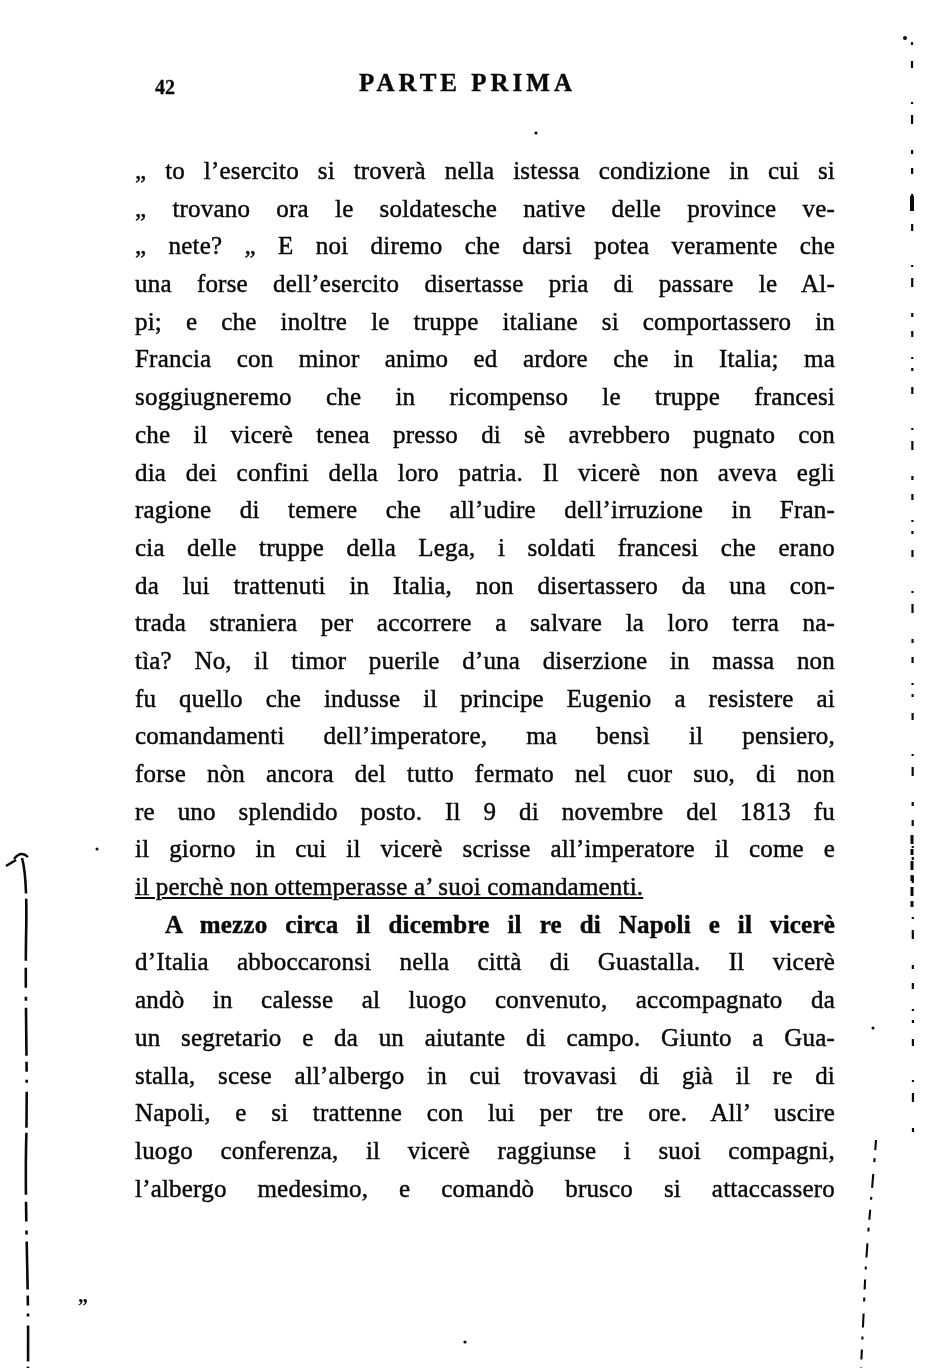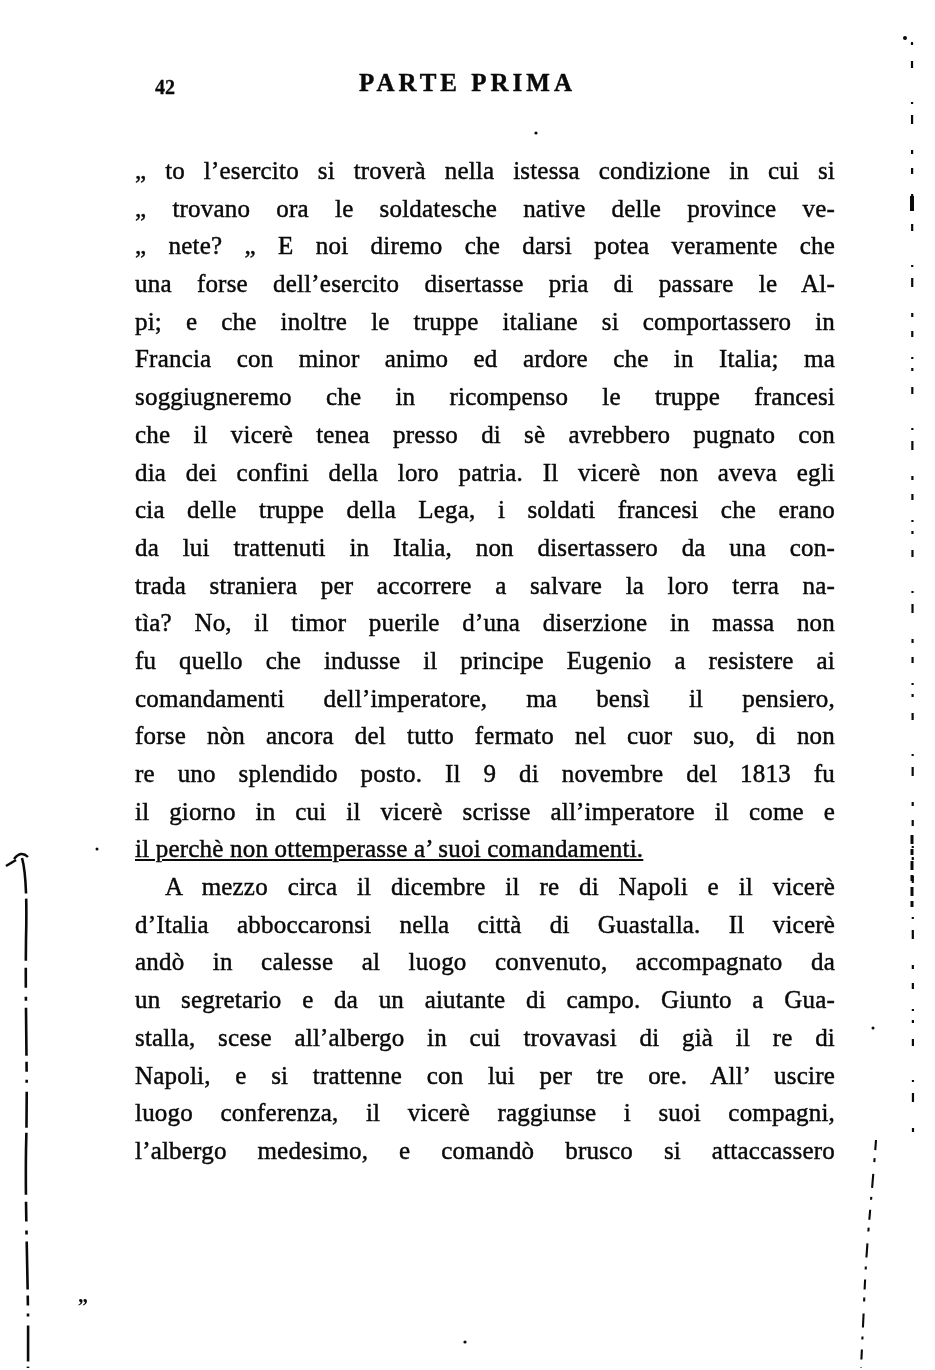--- a/index.html
+++ b/index.html
@@ -30,21 +30,21 @@
     font-size: 25px;
     line-height: 37.7px;
     height: 37.7px;
     letter-spacing: 0.2px;
     white-space: normal;
     text-align: justify;
     text-align-last: justify;
     -webkit-text-stroke: 0.45px #0a0a0a;
   }
   .line.para-end { text-align-last: left; text-decoration: underline; }
-  .line.indent { text-indent: 30px; }
+  .line.indent { text-indent: 30px; font-weight: bold; }
   .stray-mark {
     position: absolute; left: 78px; top: 1284px;
     font-size: 20px; font-weight: 700;
   }
   svg.artifacts {
     position: absolute; left: 0; top: 0;
     pointer-events: none;
   }
 </style>
 </head>
@@ -59,20 +59,21 @@
   <div class="text-block">
       <div class="line">„ to l’esercito si troverà nella istessa condizione in cui si</div>
       <div class="line">„ trovano ora le soldatesche native delle province ve-</div>
       <div class="line">„ nete? „ E noi diremo che darsi potea veramente che</div>
       <div class="line">una forse dell’esercito disertasse pria di passare le Al-</div>
       <div class="line">pi; e che inoltre le truppe italiane si comportassero in</div>
       <div class="line">Francia con minor animo ed ardore che in Italia; ma</div>
       <div class="line">soggiugneremo che in ricompenso le truppe francesi</div>
       <div class="line">che il vicerè tenea presso di sè avrebbero pugnato con</div>
       <div class="line">dia dei confini della loro patria. Il vicerè non aveva egli</div>
+      <div class="line">ragione di temere che all’udire dell’irruzione in Fran-</div>
       <div class="line">cia delle truppe della Lega, i soldati francesi che erano</div>
       <div class="line">da lui trattenuti in Italia, non disertassero da una con-</div>
       <div class="line">trada straniera per accorrere a salvare la loro terra na-</div>
       <div class="line">tìa? No, il timor puerile d’una diserzione in massa non</div>
       <div class="line">fu quello che indusse il principe Eugenio a resistere ai</div>
       <div class="line">comandamenti dell’imperatore, ma bensì il pensiero,</div>
       <div class="line">forse nòn ancora del tutto fermato nel cuor suo, di non</div>
       <div class="line">re uno splendido posto. Il 9 di novembre del 1813 fu</div>
       <div class="line">il giorno in cui il vicerè scrisse all’imperatore il come e</div>
       <div class="line para-end">il perchè non ottemperasse a’ suoi comandamenti.</div>

